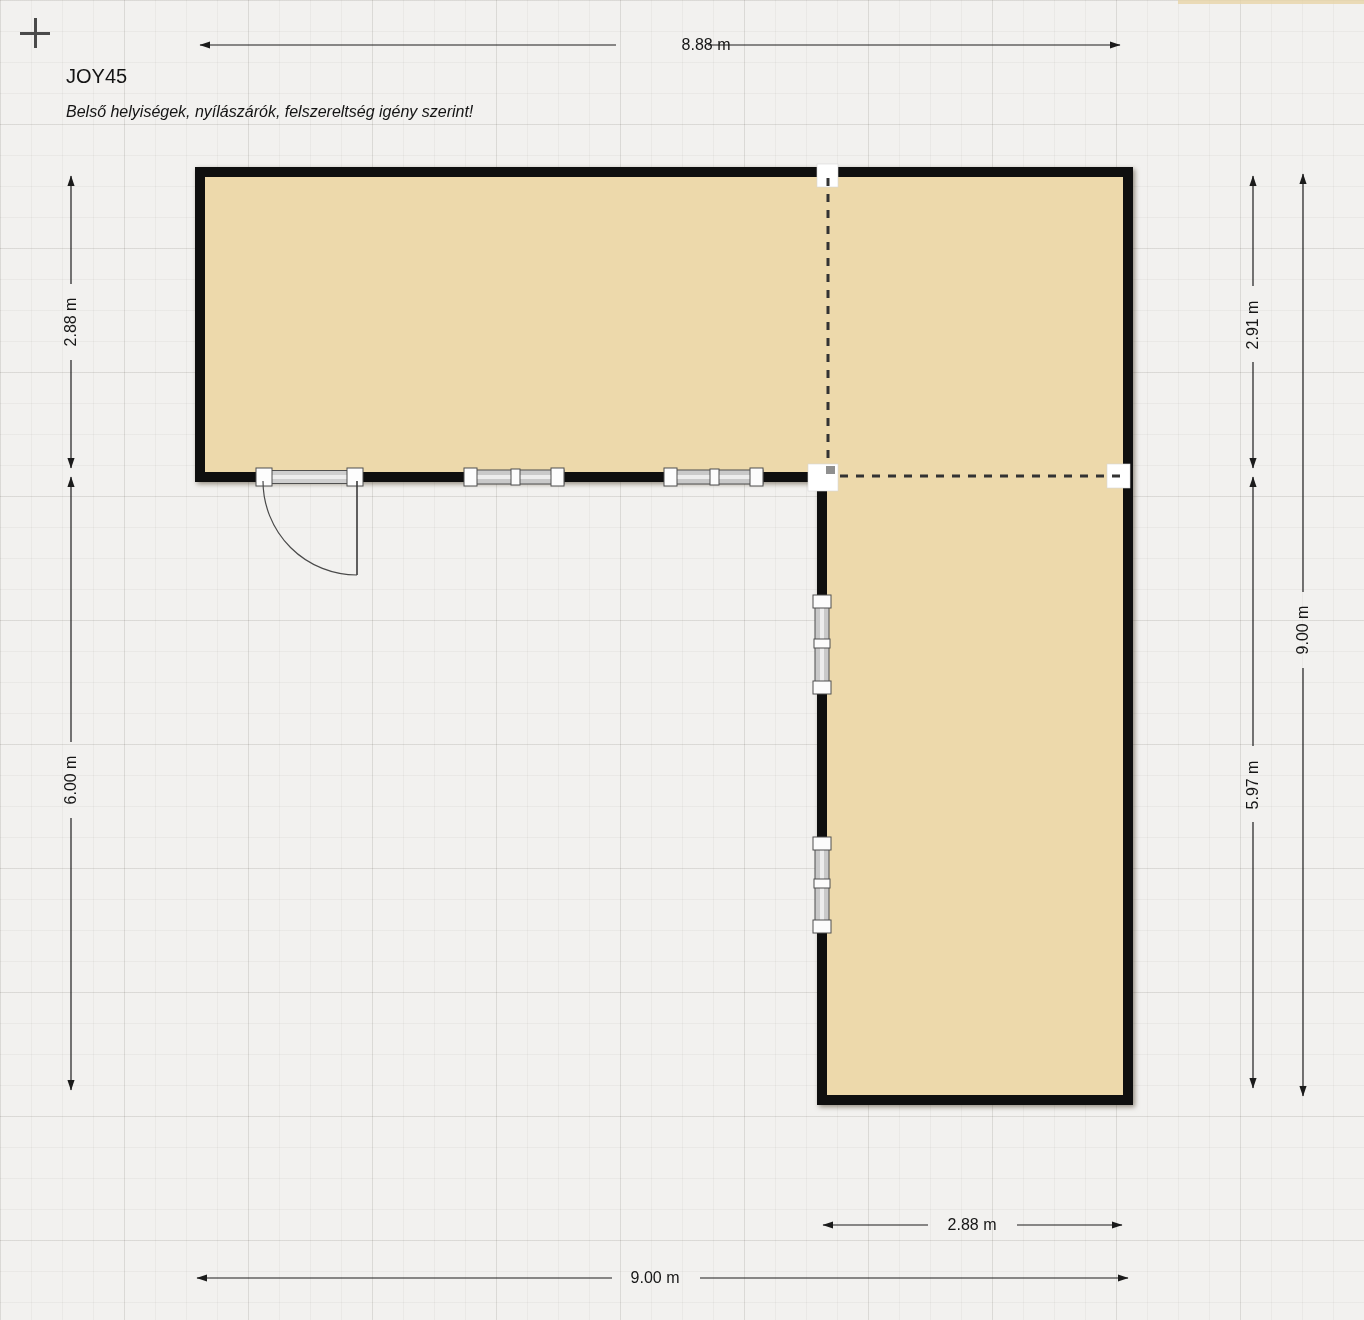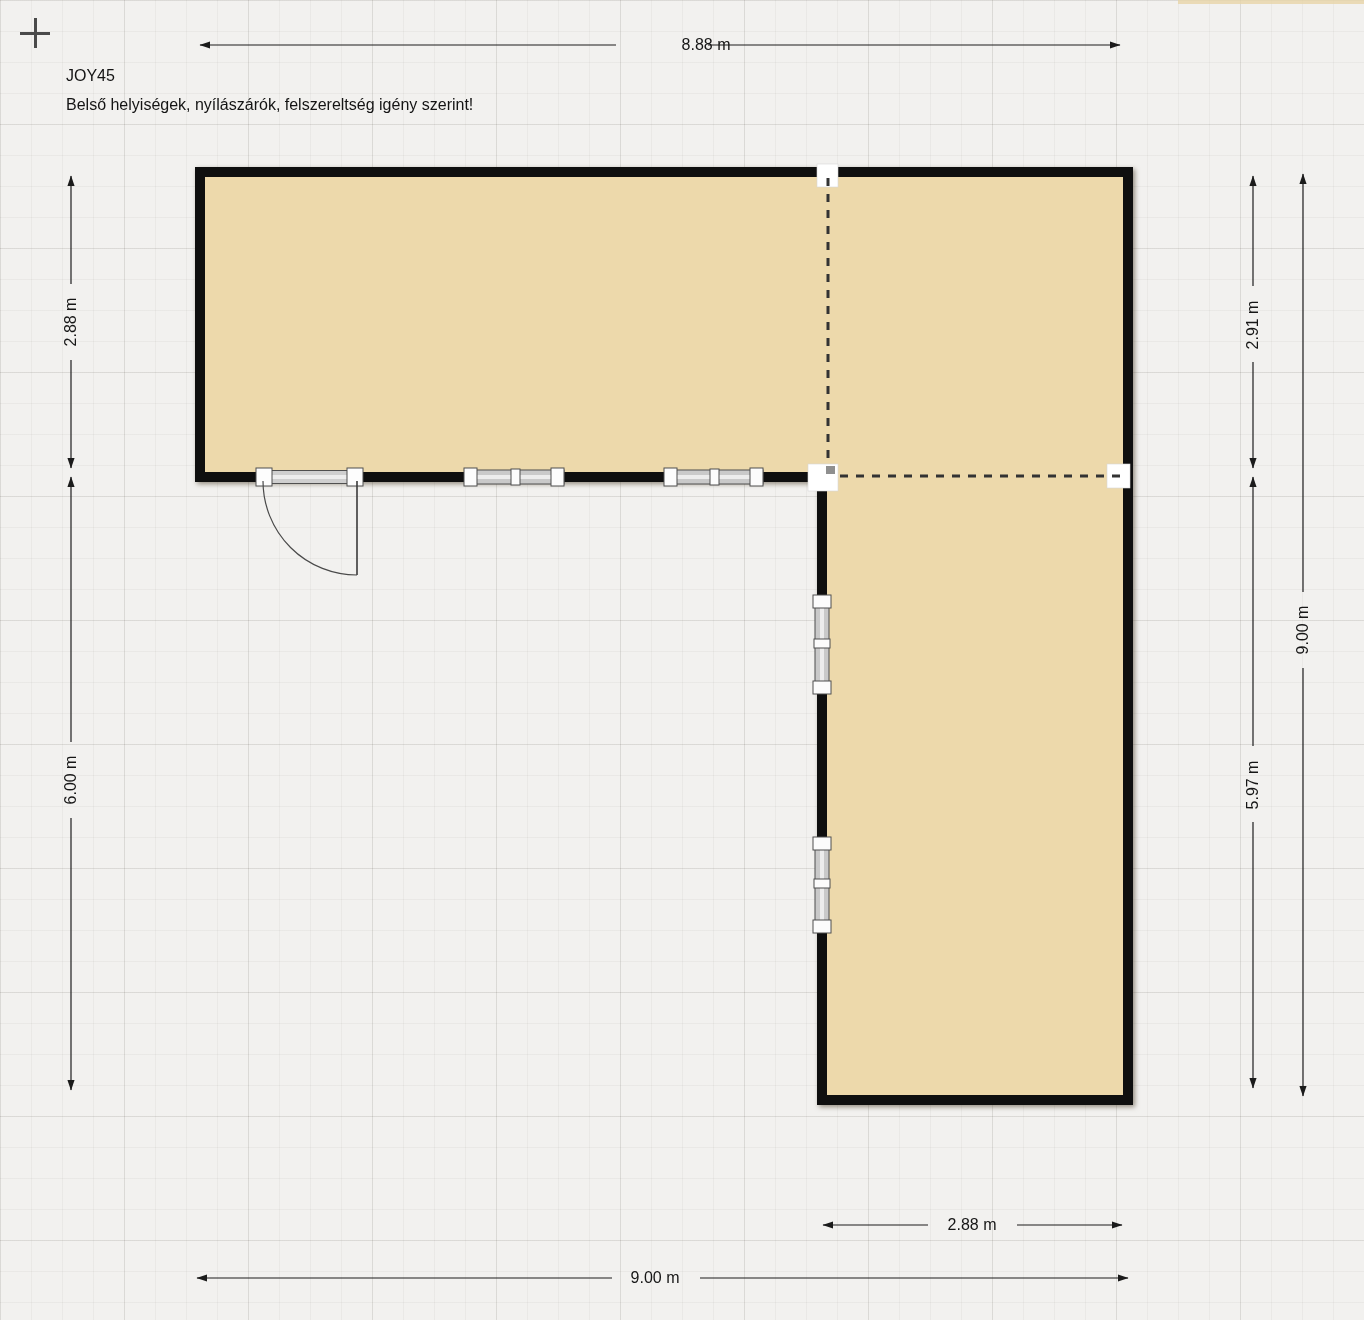--- a/index.html
+++ b/index.html
@@ -18,22 +18,22 @@
   .edge-strip{
     position:absolute; left:1178px; top:0; width:186px; height:4px;
     background:#e7d4a8; opacity:.8;
   }
 
   .crosshair{ position:absolute; left:20px; top:18px; width:30px; height:30px; }
   .crosshair .ch-h{ position:absolute; left:0; top:13.5px; width:30px; height:3px; background:#4a4a4a; }
   .crosshair .ch-v{ position:absolute; left:13.5px; top:0; width:3px; height:30px; background:#4a4a4a; }
 
   .title-block{ position:absolute; left:66px; top:66px; color:#141414; }
-  .plan-title{ font-size:16px; line-height:20px; }
-  .plan-subtitle{ font-size:16px; line-height:20px; margin-top:9px; }
+  .plan-title{ font-size:20px; line-height:20px; }
+  .plan-subtitle{ font-size:16px; line-height:20px; margin-top:16px;font-style:italic; }
 
   .plan-svg{ position:absolute; left:0; top:0; }
   .walls{ filter: drop-shadow(2px 2px 2.5px rgba(70,58,36,0.55)); }
 
   .dim-label{
     position:absolute; font-size:16px; color:#161616; white-space:nowrap;
     transform:translate(-50%,-50%);
   }
   .dim-label.vert{ transform:translate(-50%,-50%) rotate(-90deg); }
 </style>

